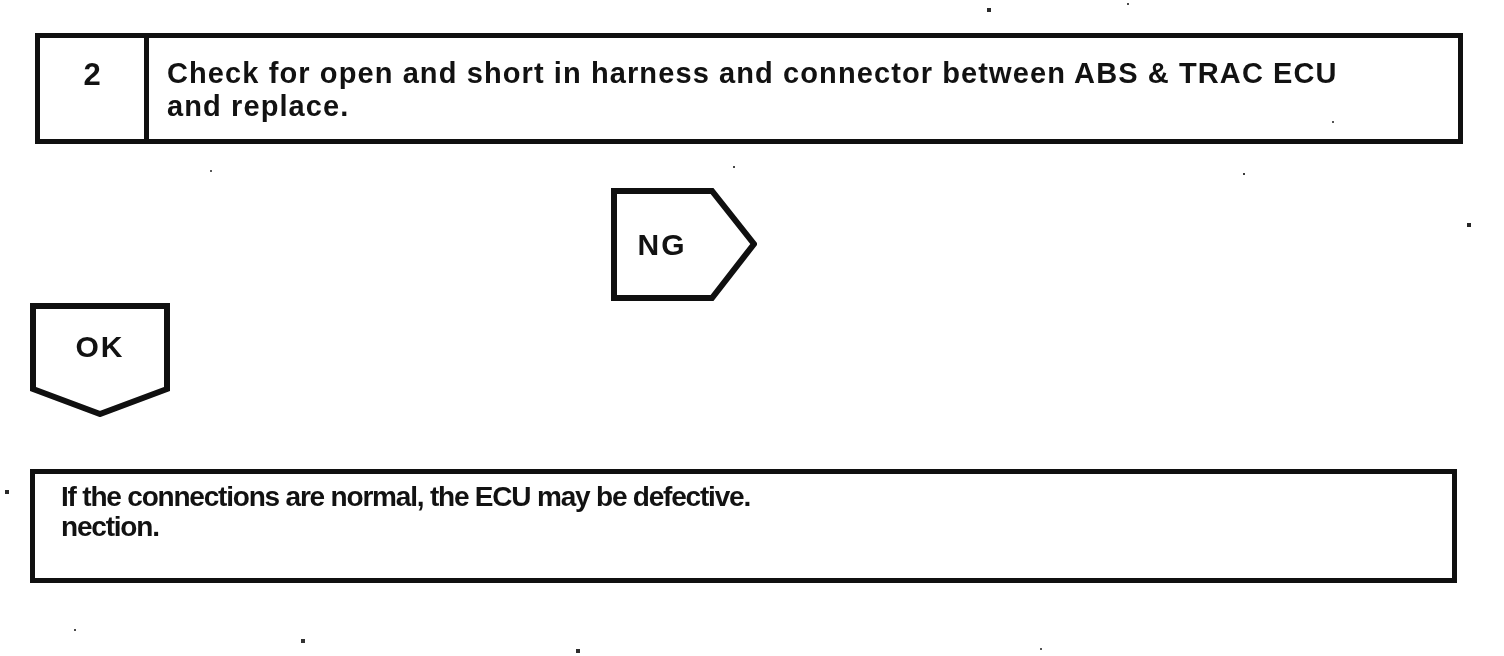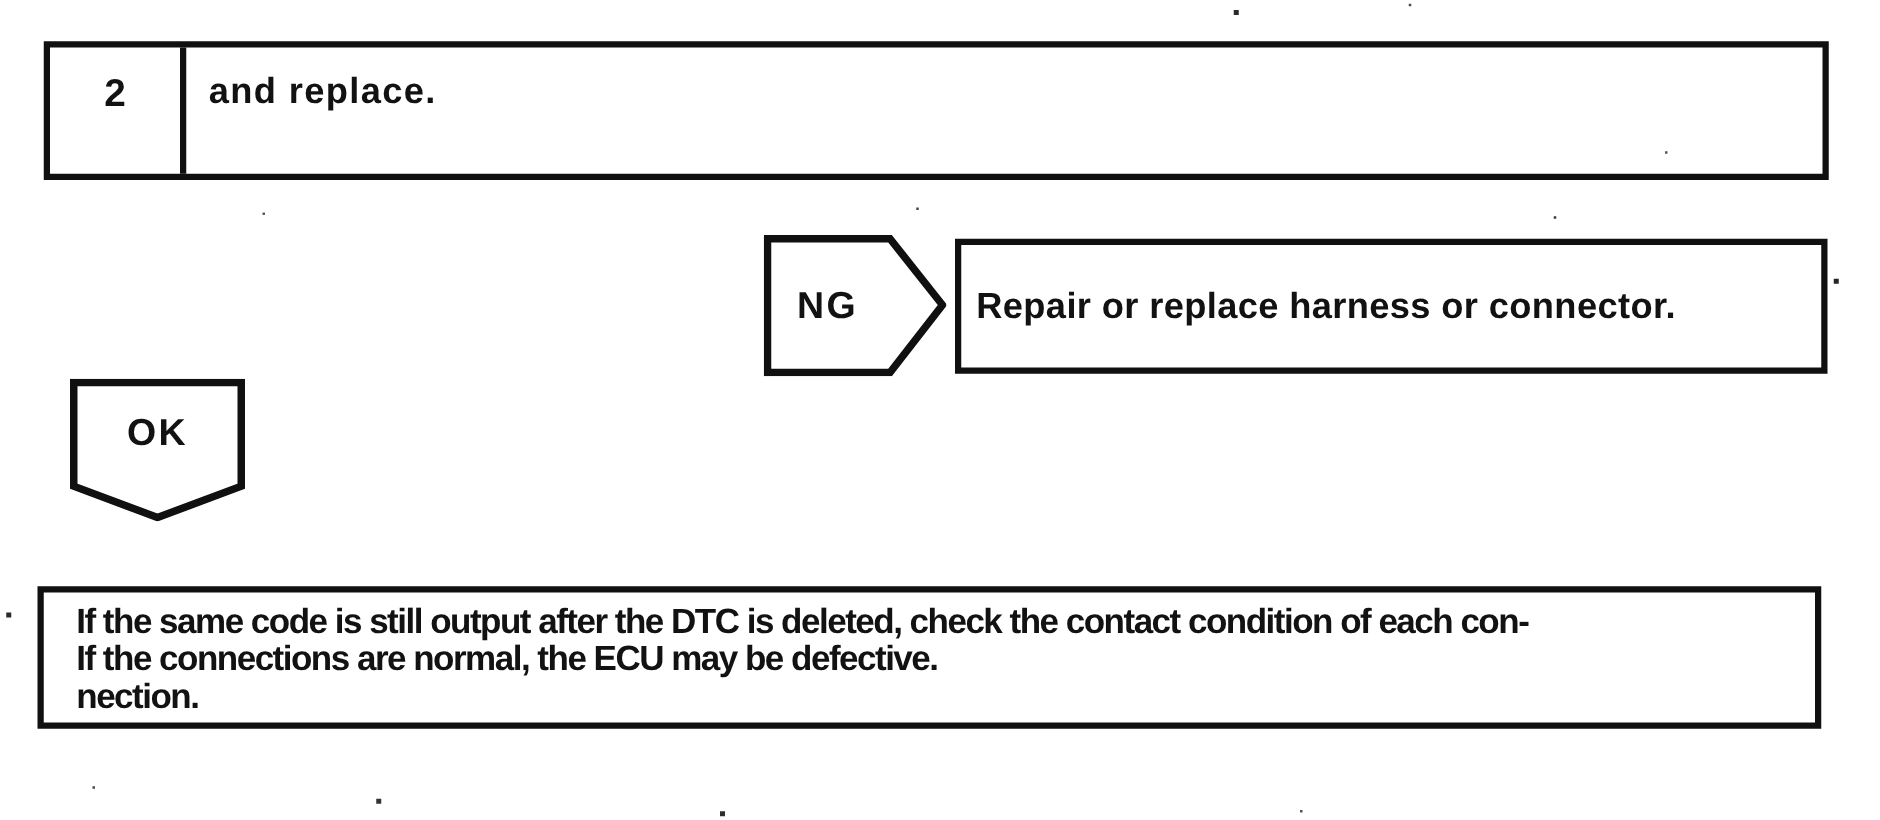--- a/index.html
+++ b/index.html
@@ -83,21 +83,20 @@
     white-space: nowrap;
     background: #ffffff;
   }
   
   .ok-shape {
     position: absolute;
     left: 30px;
     top: 303px;
     width: 140px;
     height: 114px;
-    margin-left: 26px;
   }
   .ok-shape svg { position: absolute; left: 0; top: 0; }
   .ok-shape .shape-label {
     position: absolute;
     left: 0;
     top: 0;
     width: 140px;
     height: 88px;
     display: flex;
     align-items: center;
@@ -145,43 +144,40 @@
   }
 </style>
 </head>
 <body>
 
 <div class="page">
 
   <div class="step-box">
     <div class="step-num">2</div>
     <div class="step-text">
+      <div>Check for open and short in harness and connector between ABS &amp; TRAC ECU</div>
       <div>and replace.</div>
     </div>
   </div>
 
   <div class="ng-shape">
     <svg width="146" height="113" viewBox="0 0 146 113">
       <polygon points="3,3 101,3 143,56 101,110 3,110" fill="#ffffff" stroke="#101010" stroke-width="6" stroke-linejoin="miter"></polygon>
     </svg>
     <span class="shape-label">NG</span>
   </div>
 
-  <div class="action-box">
-    <span>Repair or replace harness or connector.</span>
-  </div>
 
   <div class="ok-shape">
     <svg width="140" height="114" viewBox="0 0 140 114">
       <polygon points="3,3 137,3 137,86 70,111 3,86" fill="#ffffff" stroke="#101010" stroke-width="6" stroke-linejoin="miter"></polygon>
     </svg>
     <span class="shape-label">OK</span>
   </div>
 
   <div class="result-box">
-    <div>If the same code is still output after the DTC is deleted, check the contact condition of each con-</div>
     <div>If the connections are normal, the ECU may be defective.</div>
     <div>nection.</div>
   </div>
 
   <div class="noise"></div>
 
 </div>
 
 </body></html>

